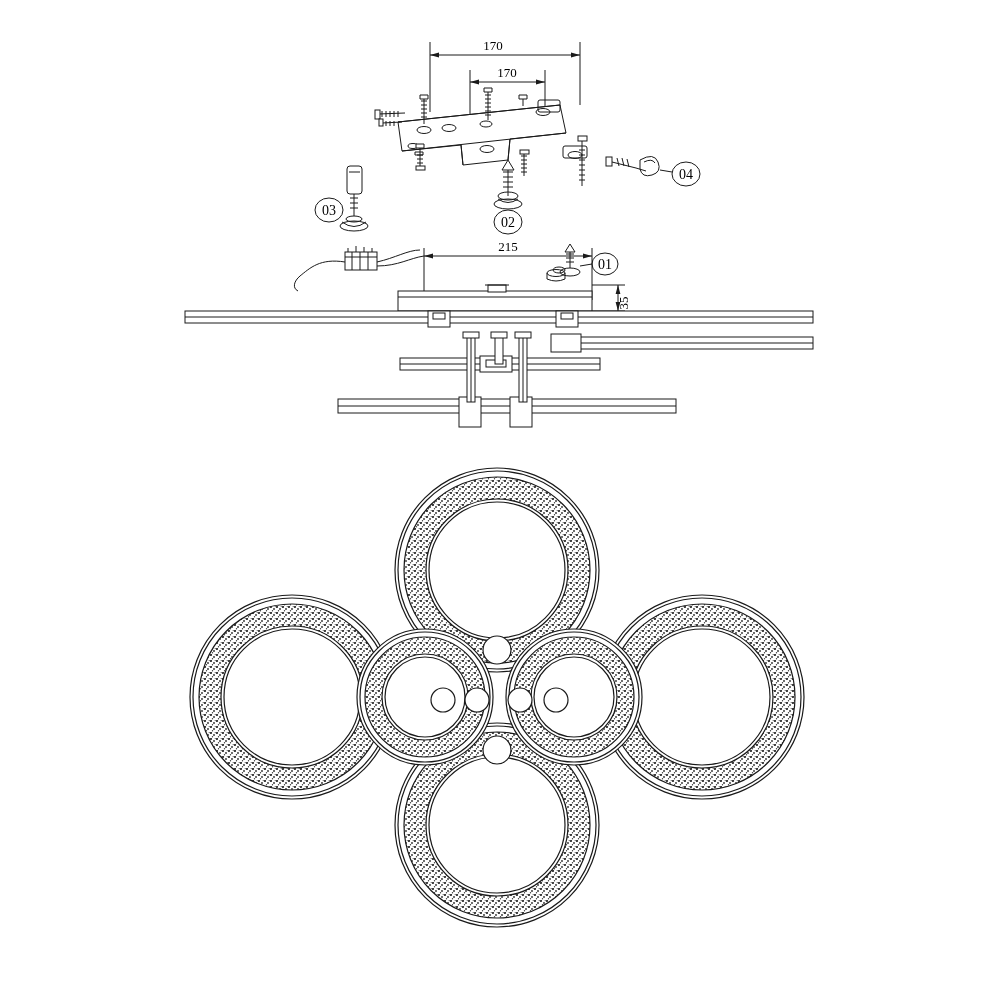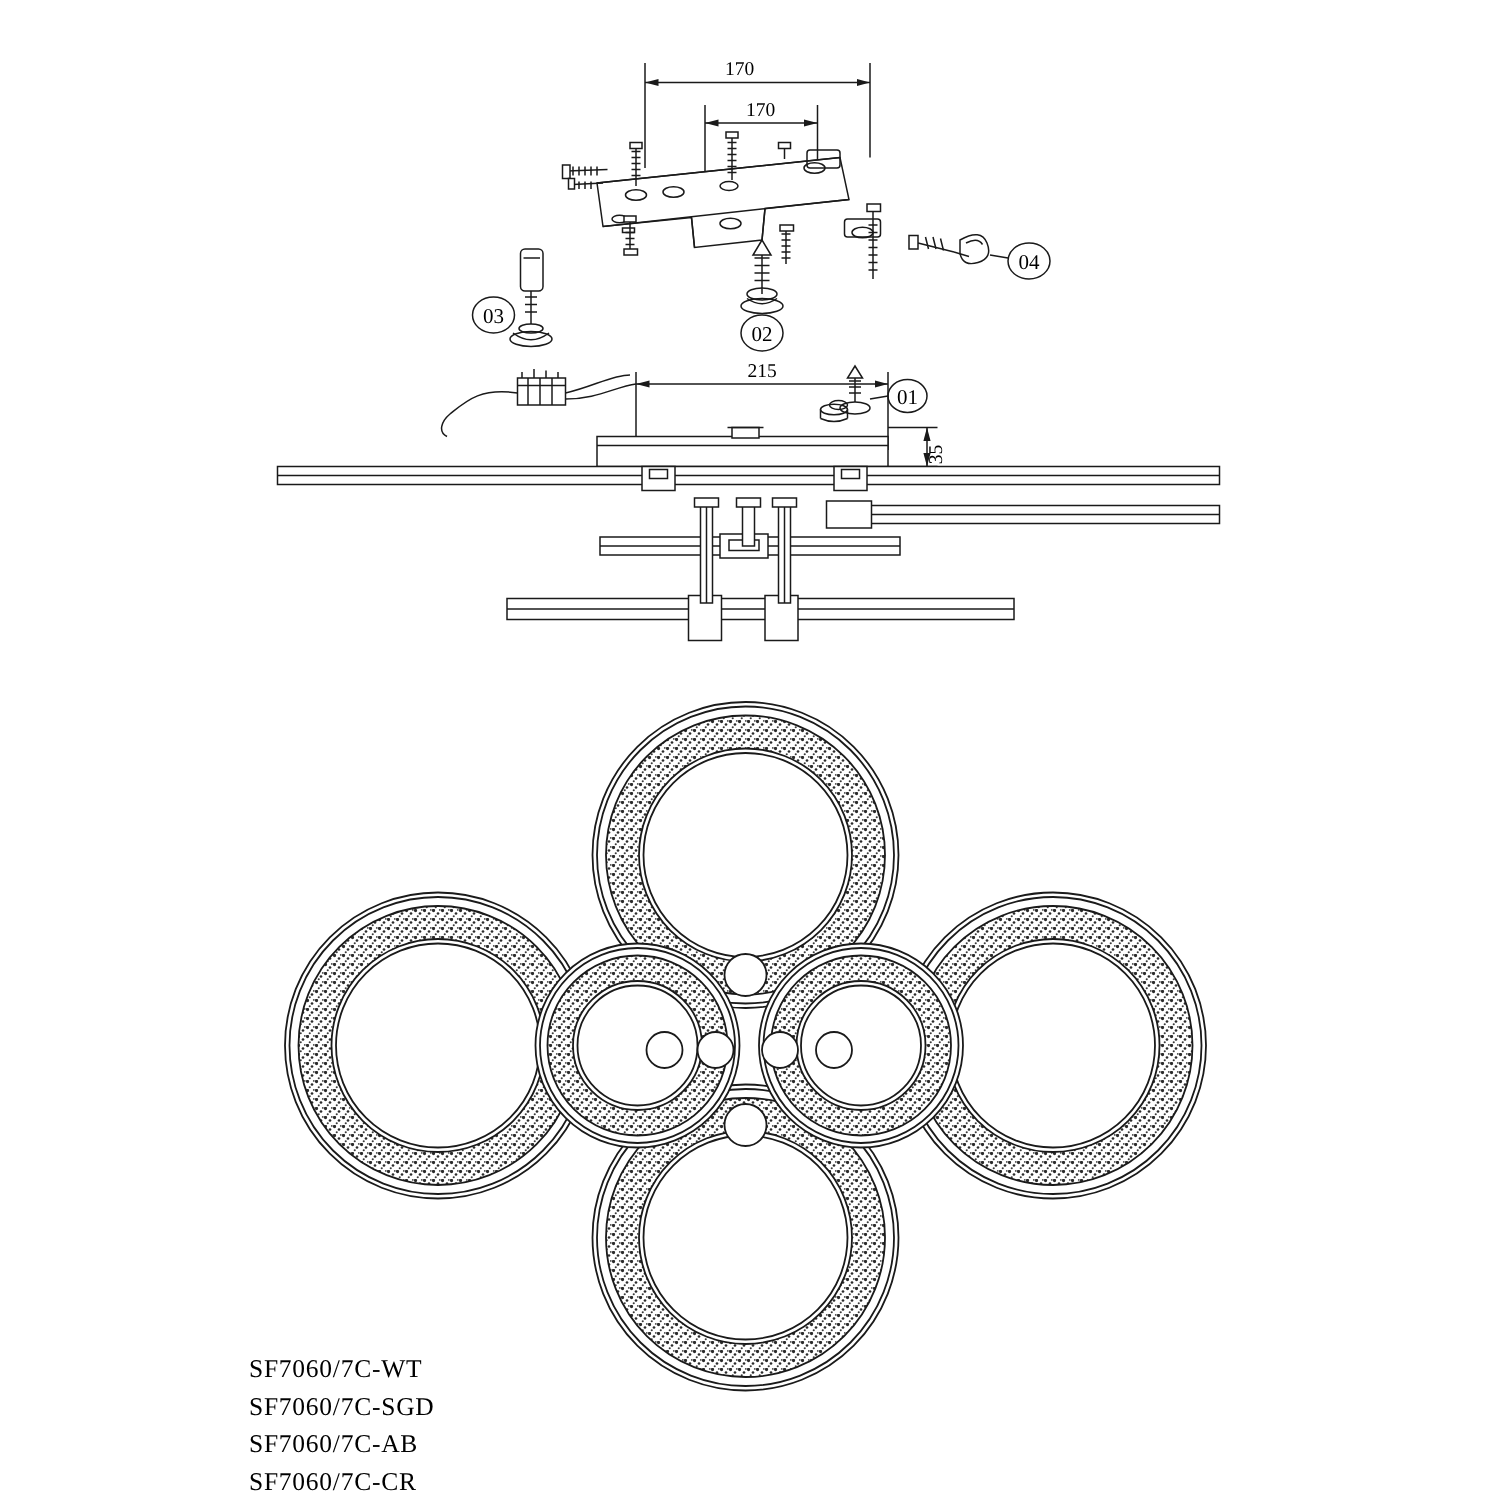--- a/index.html
+++ b/index.html
@@ -304,20 +304,14 @@
         <circle cx="497" cy="650" r="14" fill="#fff"></circle>
         <circle cx="497" cy="750" r="14" fill="#fff"></circle>
         <circle cx="443" cy="700" r="12" fill="#fff"></circle>
         <circle cx="477" cy="700" r="12" fill="#fff"></circle>
         <circle cx="520" cy="700" r="12" fill="#fff"></circle>
         <circle cx="556" cy="700" r="12" fill="#fff"></circle>
       </g>
     </g>
   </svg>
 
-  <div class="model-list">
-    <div>SF7060/7C-WT</div>
-    <div>SF7060/7C-SGD</div>
-    <div>SF7060/7C-AB</div>
-    <div>SF7060/7C-CR</div>
-  </div>
 
 </div>
 
 </body></html>

